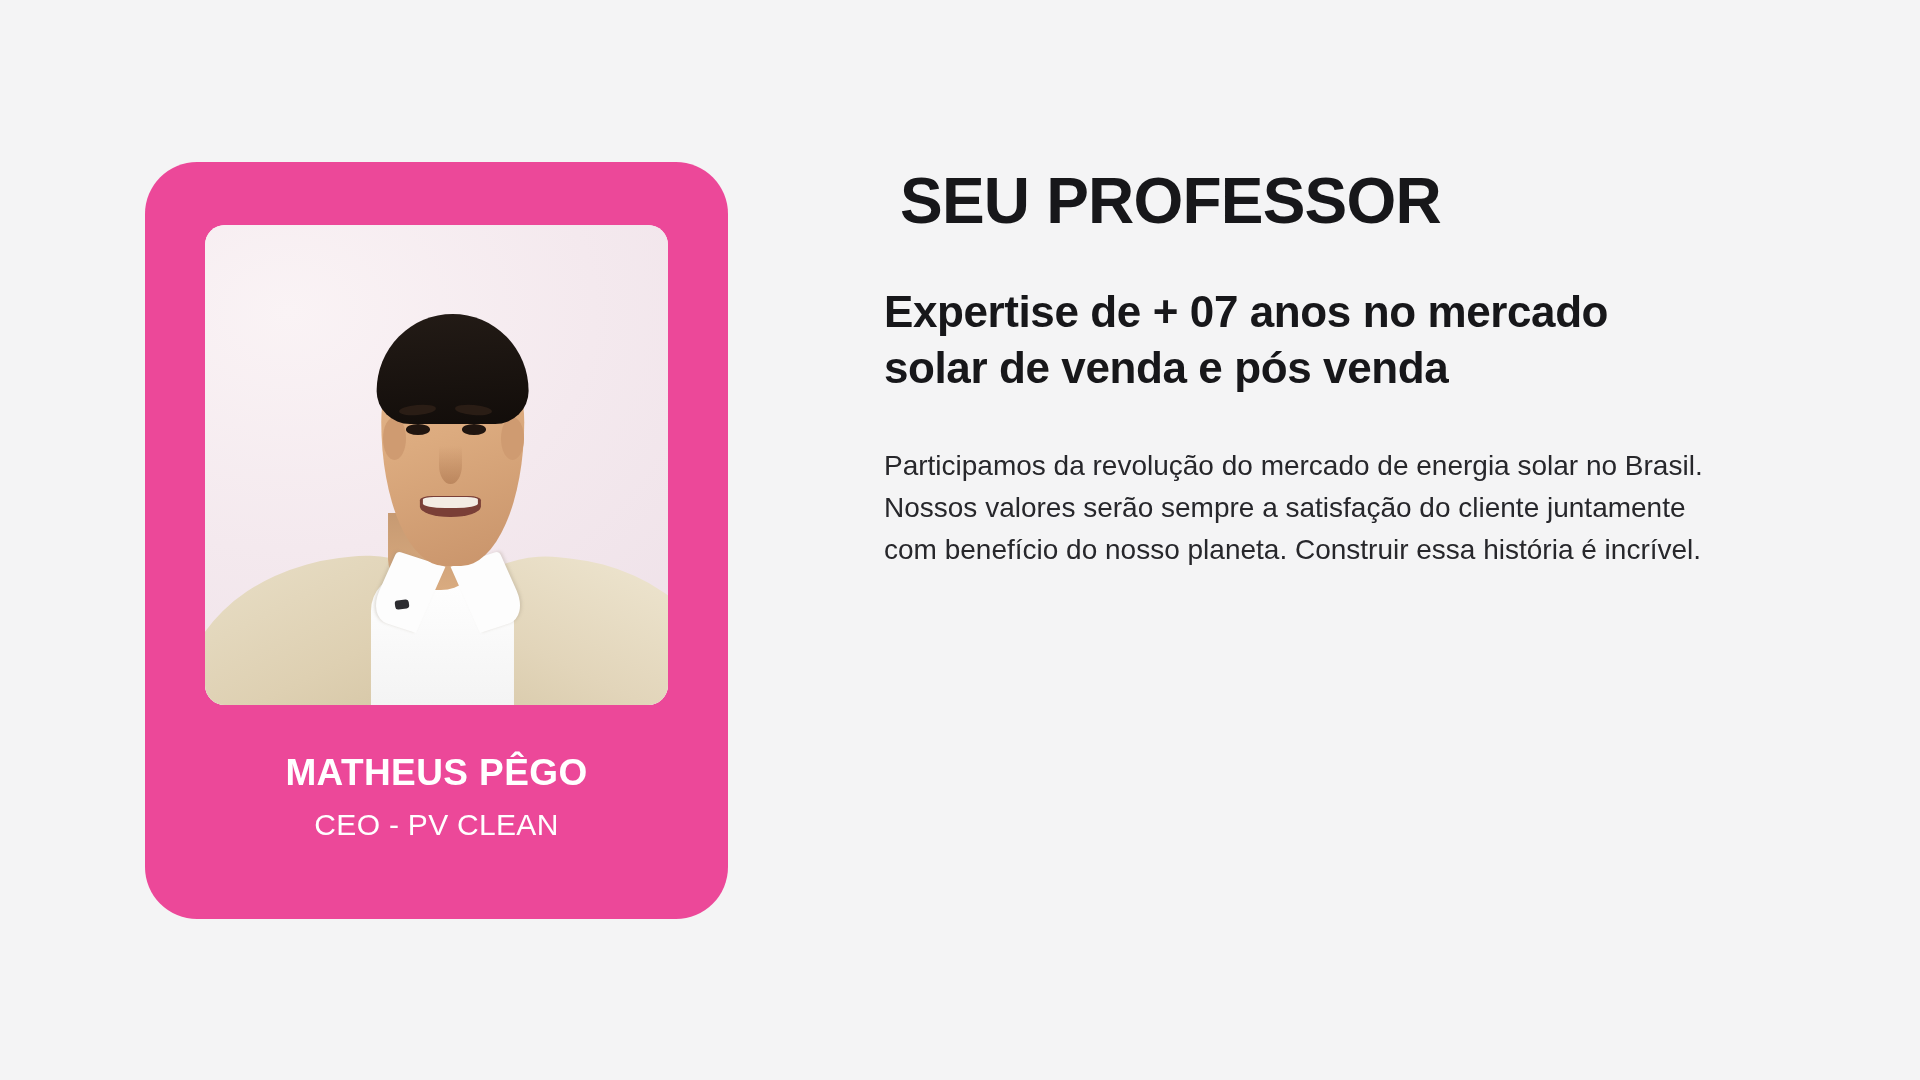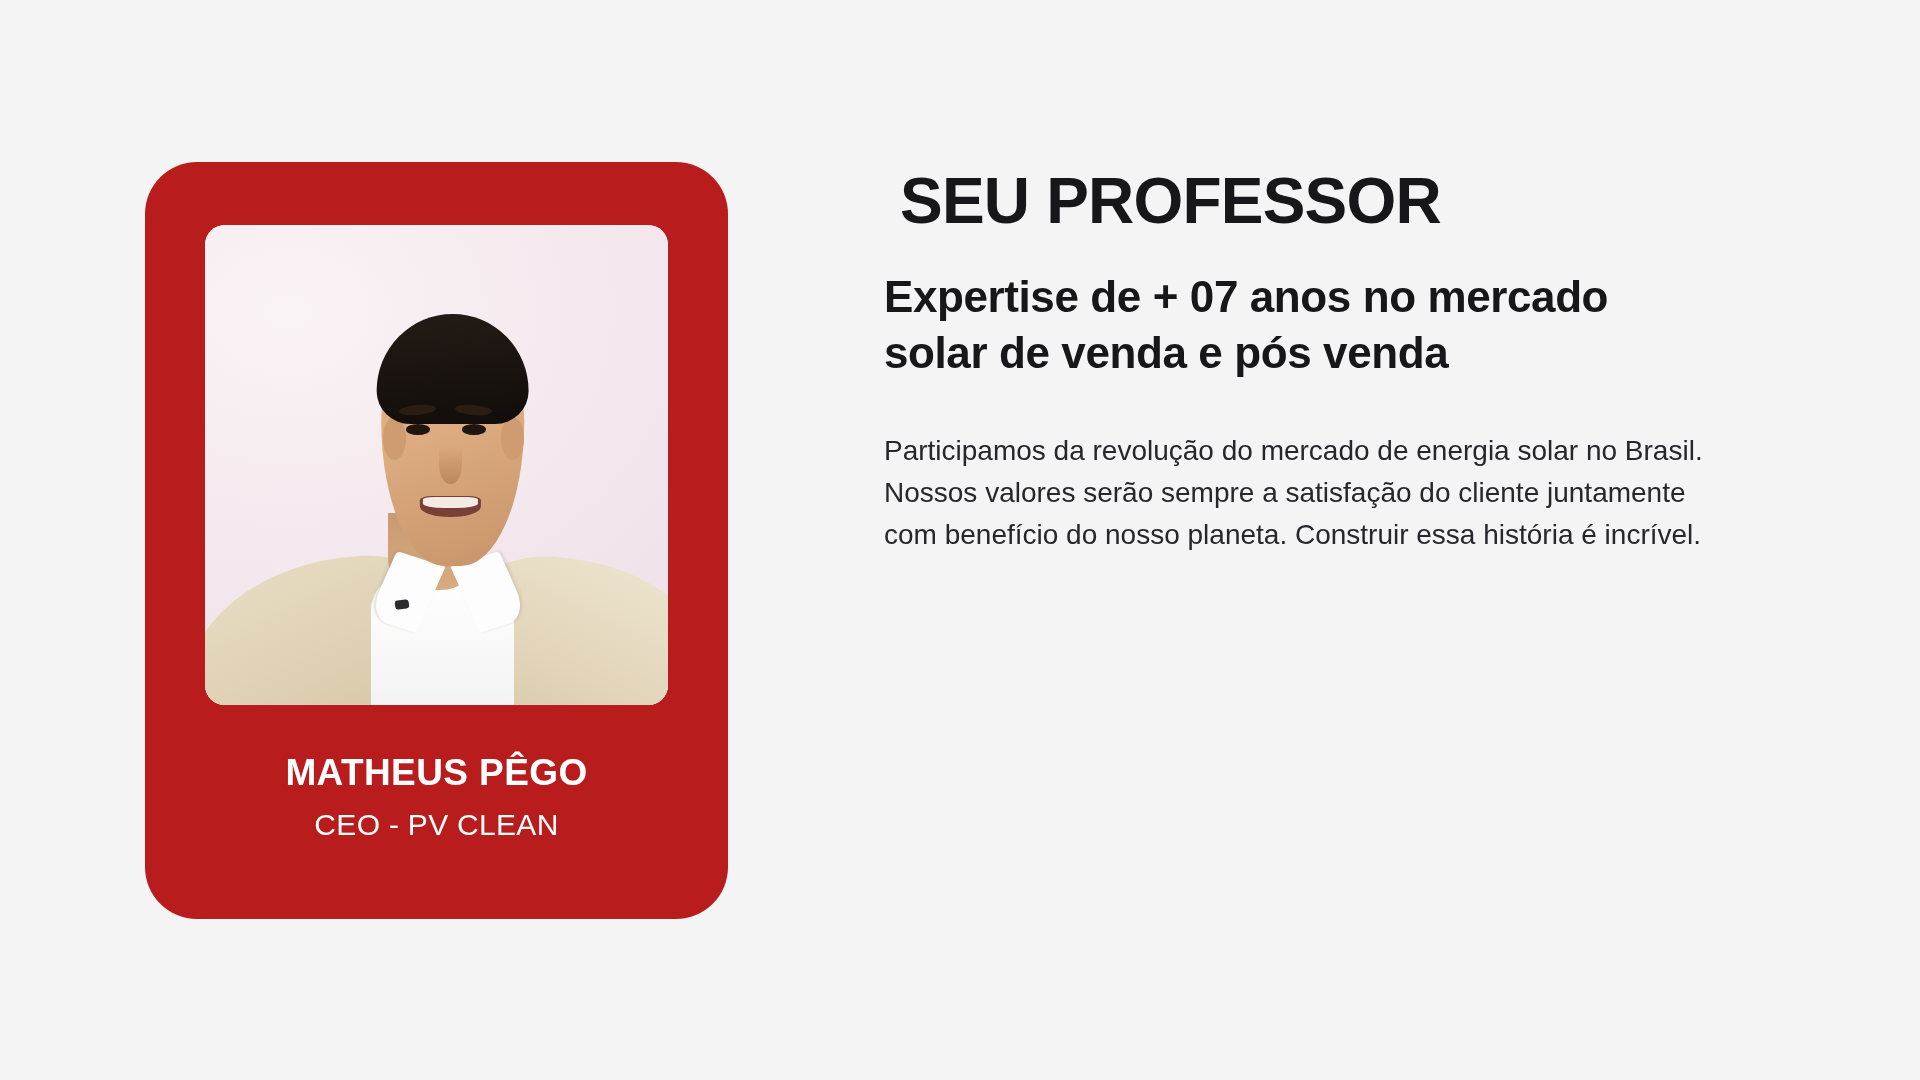--- a/index.html
+++ b/index.html
@@ -23,21 +23,21 @@
     background: #f4f4f5;
   }
 
   
   .profile-card {
     position: absolute;
     left: 145px;
     top: 162px;
     width: 583px;
     height: 757px;
-    background: #b91c1c;
+    background: #ec4899;
     border-radius: 52px;
     display: flex;
     flex-direction: column;
     align-items: center;
   }
 
   .photo-frame {
     width: 463px;
     height: 480px;
     margin-top: 63px;
@@ -234,21 +234,21 @@
   .headline {
     font-size: 64px;
     font-weight: bold;
     color: #17171a;
     letter-spacing: -0.8px;
     line-height: 1.05;
     margin-left: 16px;
   }
 
   .subheadline {
-    margin-top: 34px;
+    margin-top: 49px;
     font-size: 44px;
     font-weight: bold;
     color: #17171a;
     letter-spacing: -0.4px;
     line-height: 1.26;
     max-width: 790px;
   }
 
   .bodytext {
     margin-top: 50px;

